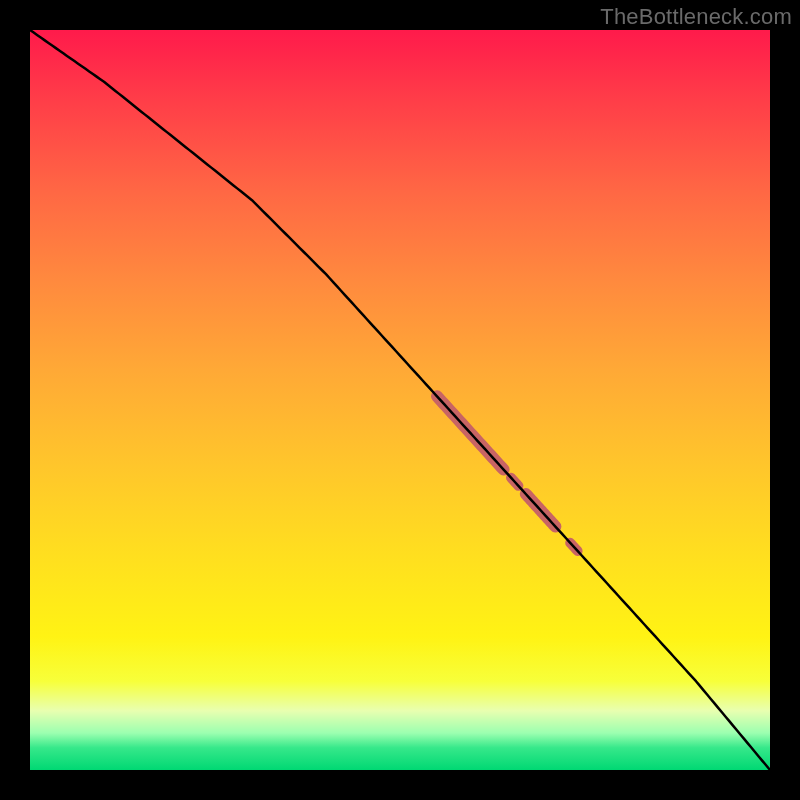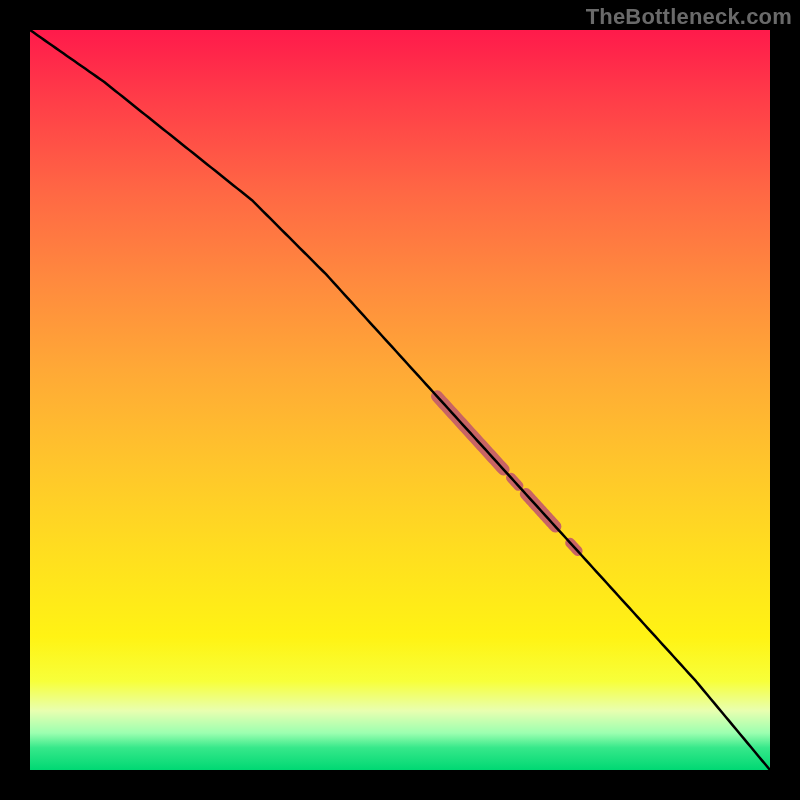--- a/index.html
+++ b/index.html
@@ -41,21 +41,21 @@
       #36e88a 97%,
       #00d873 100%
     );
   }
   .watermark {
     position: absolute;
     top: 4px;
     right: 8px;
     color: #6a6a6a;
     font-size: 22px;
-    font-weight: 700;
+    font-weight: 400;
     letter-spacing: 0.2px;
     user-select: none;
   }
   svg.overlay {
     position: absolute;
     left: 30px;
     top: 30px;
     width: 740px;
     height: 740px;
     overflow: visible;

